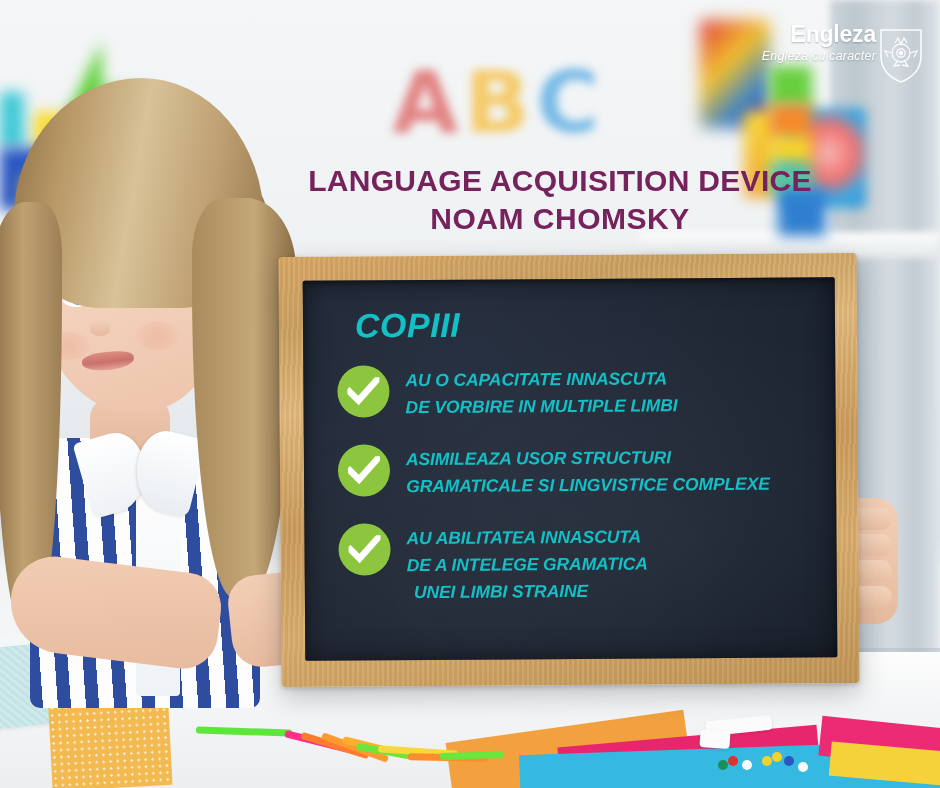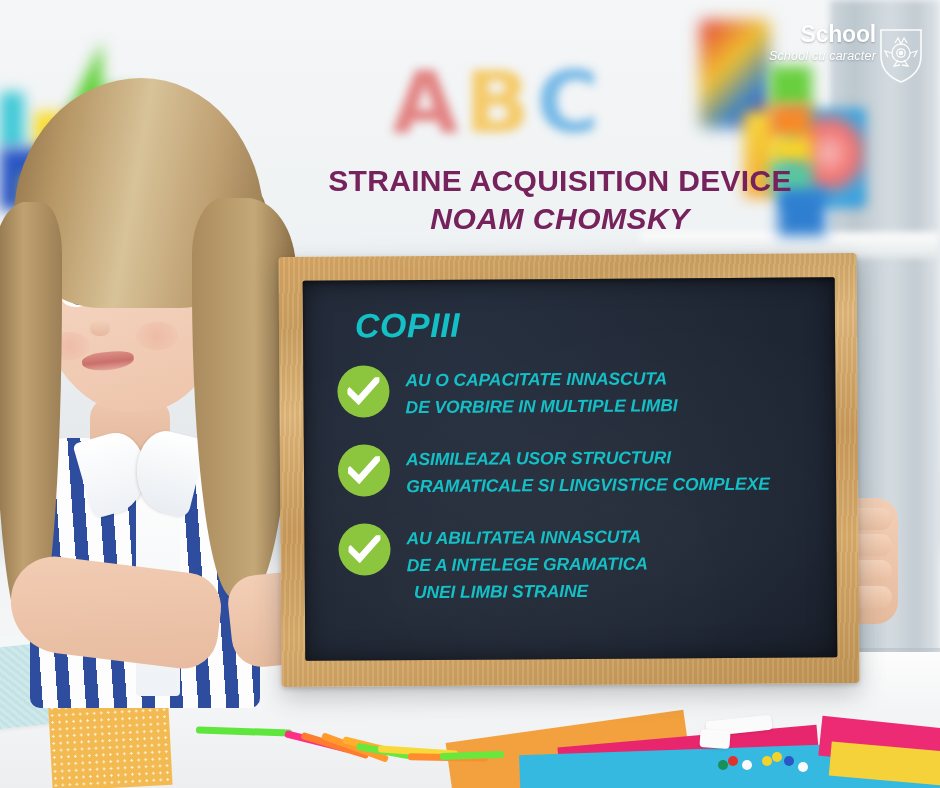--- a/index.html
+++ b/index.html
@@ -258,21 +258,21 @@
   .title-block {
     position:absolute; left:260px; top:162px; width:600px;
     text-align:center; z-index:6;
   }
   .title-line {
     font-family:"Liberation Sans", sans-serif;
     font-weight:700; color:#76225c;
     font-size:30px; line-height:1.25; letter-spacing:.3px;
     white-space:nowrap;
   }
-  .title-line.second { letter-spacing:.5px;font-style:italic; }
+  .title-line.second { letter-spacing:.5px; }
 
   
   .logo { position:absolute; left:712px; top:22px; width:212px; height:90px; z-index:8; }
   .logo-text { position:absolute; right:48px; top:0; text-align:right; }
   .logo-l1 {
     color:#ffffff; font-weight:700; font-size:23px; line-height:1.02;
     letter-spacing:-.2px; text-shadow:0 1px 2px rgba(60,70,80,.35);
   }
   .logo-l2 {
     color:#ffffff; font-weight:700; font-size:23px; line-height:1.05;
@@ -432,28 +432,28 @@
     <div class="brow brow-r"></div>
     <div class="hair-fringe"></div>
     <div class="hair-top"></div>
     <div class="hair-side-l"></div>
     <div class="hair-side-r"></div>
     <div class="arm-l"></div>
     <div class="hand-l"></div>
   </div>
 
   <div class="title-block">
-    <div class="title-line">STRAINE ACQUISITION DEVICE</div>
+    <div class="title-line">LANGUAGE ACQUISITION DEVICE</div>
     <div class="title-line second">NOAM CHOMSKY</div>
   </div>
 
   <div class="logo">
     <div class="logo-text">
-      <div class="logo-l2">School</div>
-      <div class="logo-tag">School cu caracter</div>
+      <div class="logo-l2">Engleza</div>
+      <div class="logo-tag">Engleza cu caracter</div>
     </div>
     <div class="crest">
       <svg width="46" height="58" viewBox="0 0 46 58" aria-hidden="true">
         <path d="M3 4 H43 V30 C43 44 33 52 23 56 C13 52 3 44 3 30 Z" fill="none" stroke="#ffffff" stroke-width="1.6" opacity=".92"></path>
         <g stroke="#ffffff" stroke-width="1.3" fill="none" opacity=".95">
           <circle cx="23" cy="27" r="4.2"></circle>
           <circle cx="23" cy="27" r="9"></circle>
           <path d="M23 18 L26 12 L29 17 M23 18 L20 12 L17 17"></path>
           <path d="M32 27 L39 25 L36 31 M14 27 L7 25 L10 31"></path>
           <path d="M26 34 L30 40 L24 39 M20 34 L16 40 L22 39"></path>

